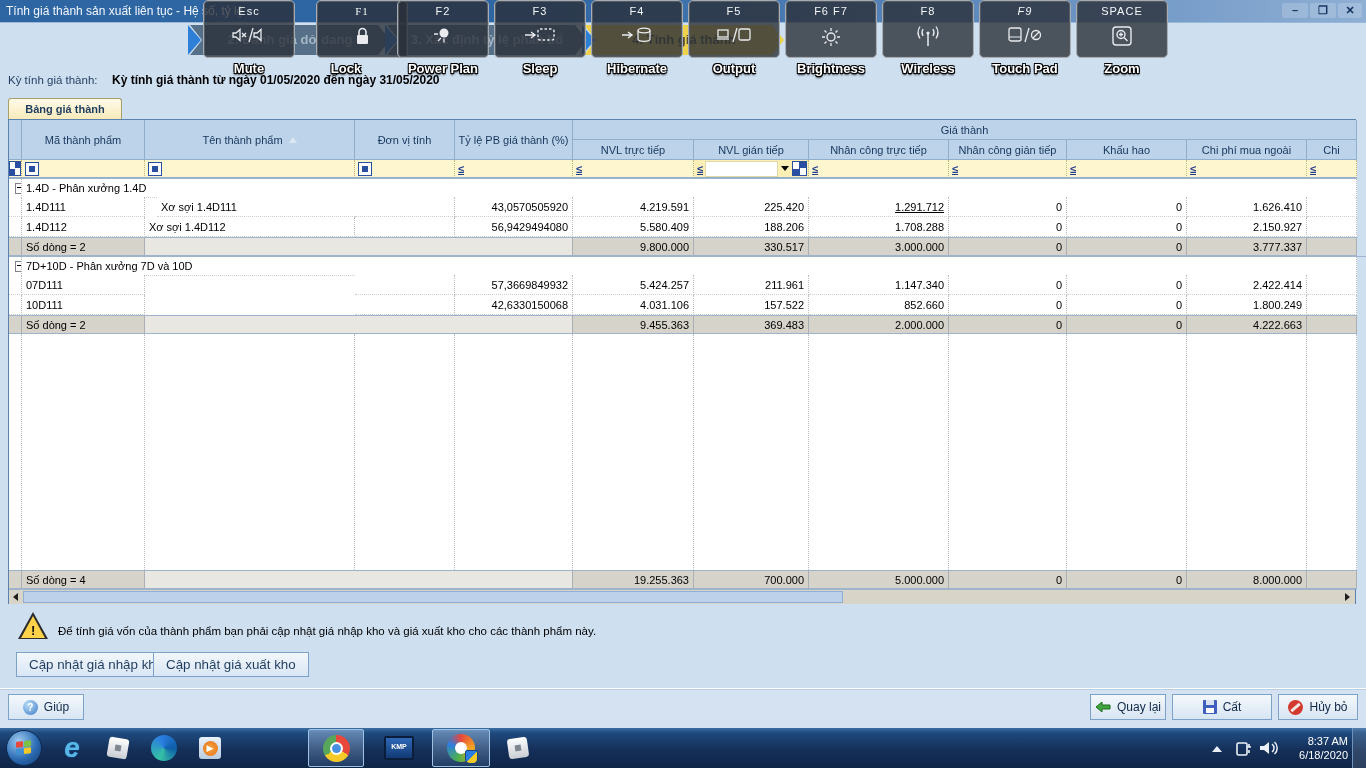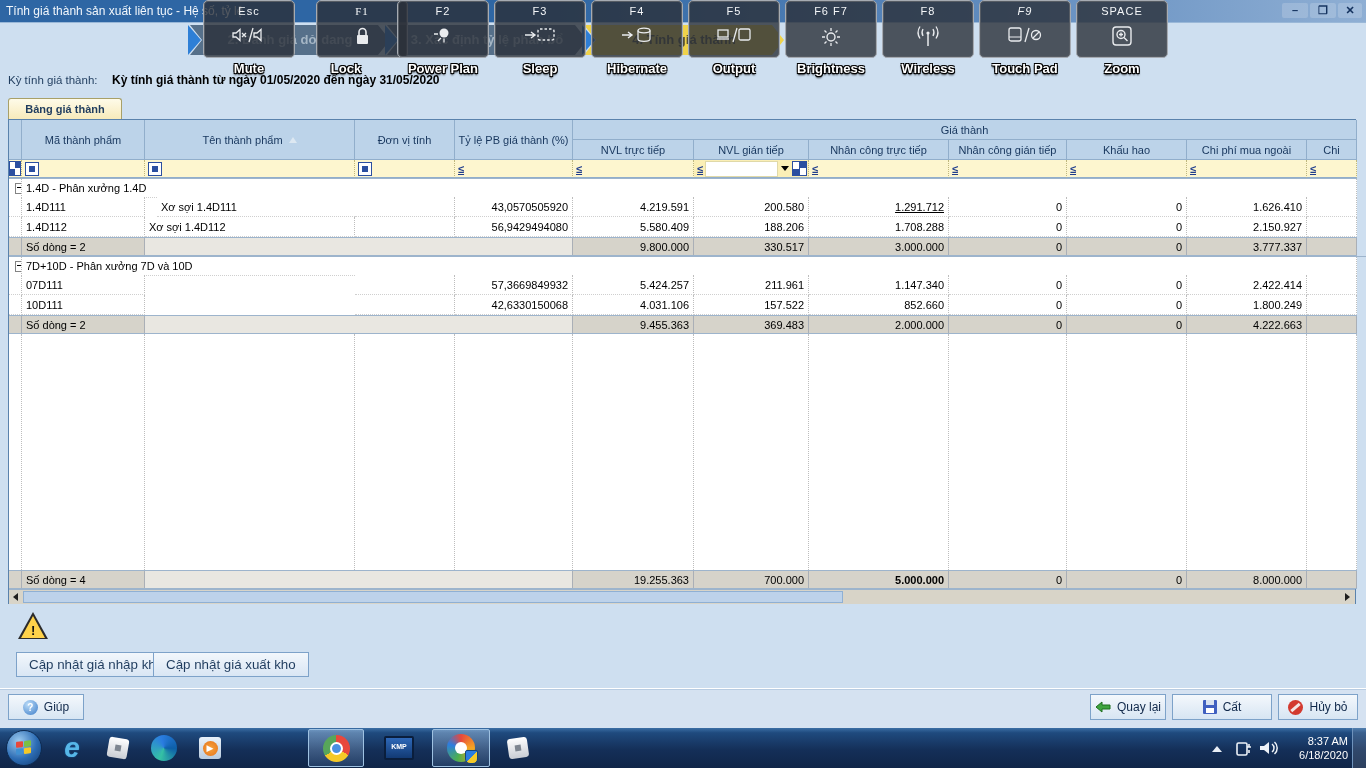--- a/index.html
+++ b/index.html
@@ -377,21 +377,21 @@
           </div>
           <div class="cell txt" style="left: 13px; top: 0px; width: 1335px; height: 100%;">1.4D - Phân xưởng 1.4D</div>
         </div>
         <div class="row datarow" style="top: 19px; height: 20px;">
           <div class="cell " style="left: 0px; top: 0px; width: 13px; height: 100%;"></div>
           <div class="cell txt" style="left: 13px; top: 0px; width: 123px; height: 100%;">1.4D111</div>
           <div class="cell txt" style="left: 132px; top: 0px; width: 210px; height: 100%; margin-left: 16px;">Xơ sợi 1.4D111</div>
           <div class="cell txt" style="left: 346px; top: 0px; width: 100px; height: 100%;"></div>
           <div class="cell num" style="left: 446px; top: 0px; width: 118px; height: 100%; text-align: right;">43,0570505920</div>
           <div class="cell num" style="left: 564px; top: 0px; width: 121px; height: 100%;">4.219.591</div>
-          <div class="cell num" style="left: 685px; top: 0px; width: 115px; height: 100%;">200.580</div>
+          <div class="cell num" style="left: 685px; top: 0px; width: 115px; height: 100%;">225.420</div>
           <div class="cell num" style="left: 800px; top: 0px; width: 140px; height: 100%; text-decoration: underline;">1.291.712</div>
           <div class="cell num" style="left: 940px; top: 0px; width: 118px; height: 100%;">0</div>
           <div class="cell num" style="left: 1058px; top: 0px; width: 120px; height: 100%;">0</div>
           <div class="cell num" style="left: 1178px; top: 0px; width: 120px; height: 100%;">1.626.410</div>
           <div class="cell num" style="left: 1298px; top: 0px; width: 50px; height: 100%;"></div>
         </div>
         <div class="row datarow" style="top: 39px; height: 20px;">
           <div class="cell " style="left: 0px; top: 0px; width: 13px; height: 100%;"></div>
           <div class="cell txt" style="left: 13px; top: 0px; width: 123px; height: 100%;">1.4D112</div>
           <div class="cell txt" style="left: 136px; top: 0px; width: 210px; height: 100%;">Xơ sợi 1.4D112</div>
@@ -474,37 +474,38 @@
           <div class="cell" style="left: 1058px; top: 0px; width: 120px; height: 100%; border-bottom: none;"></div>
           <div class="cell" style="left: 1178px; top: 0px; width: 120px; height: 100%; border-bottom: none;"></div>
           <div class="cell" style="left: 1298px; top: 0px; width: 50px; height: 100%; border-bottom: none;"></div>
         </div>
         <div class="row sumrow" style="top: 392px; height: 19px;">
           <div class="cell " style="left: 0px; top: 0px; width: 13px; height: 100%;"></div>
           <div class="cell txt" style="left: 13px; top: 0px; width: 123px; height: 100%;">Số dòng = 4</div>
           <div class="cell spacer" style="left: 136px; top: 0px; width: 428px; height: 100%;"></div>
           <div class="cell num" style="left: 564px; top: 0px; width: 121px; height: 100%;">19.255.363</div>
           <div class="cell num" style="left: 685px; top: 0px; width: 115px; height: 100%;">700.000</div>
-          <div class="cell num" style="left: 800px; top: 0px; width: 140px; height: 100%; font-weight: bold;">5.000.000</div>
+          <div class="cell num" style="left: 800px; top: 0px; width: 140px; height: 100%;">5.000.000</div>
           <div class="cell num" style="left: 940px; top: 0px; width: 118px; height: 100%;">0</div>
           <div class="cell num" style="left: 1058px; top: 0px; width: 120px; height: 100%;">0</div>
           <div class="cell num" style="left: 1178px; top: 0px; width: 120px; height: 100%;">8.000.000</div>
           <div class="cell num" style="left: 1298px; top: 0px; width: 50px; height: 100%;"></div>
         </div>
       </div>
     <div class="abs" id="hscroll">
       <div class="abs scr-arrow" style="left:4px;border-right:5px solid #1F1F1F;"></div>
       <div class="abs" id="hthumb"></div>
       <div class="abs scr-arrow" style="left:1336px;border-left:5px solid #1F1F1F;"></div>
     </div>
   </div>
 
   <div class="abs" id="warn-tri"></div>
   <div class="abs" id="warn-tri-in"></div>
   <div class="abs" id="warn-bang">!</div>
+  <span class="abs" id="warning-text">Để tính giá vốn của thành phẩm bạn phải cập nhật giá nhập kho và giá xuất kho cho các thành phẩm này.</span>
 
   <button class="abs updbtn" style="left:16px;">Cập nhật giá nhập kho</button>
   <button class="abs updbtn" style="left:153px;">Cập nhật giá xuất kho</button>
 
   <div class="abs" id="footer">
     <div class="abs footbtn" style="left:8px;width:76px;">
       <span class="qicon">?</span>
       <span>Giúp</span>
     </div>
     <div class="abs footbtn" style="left:1090px;width:76px;">

